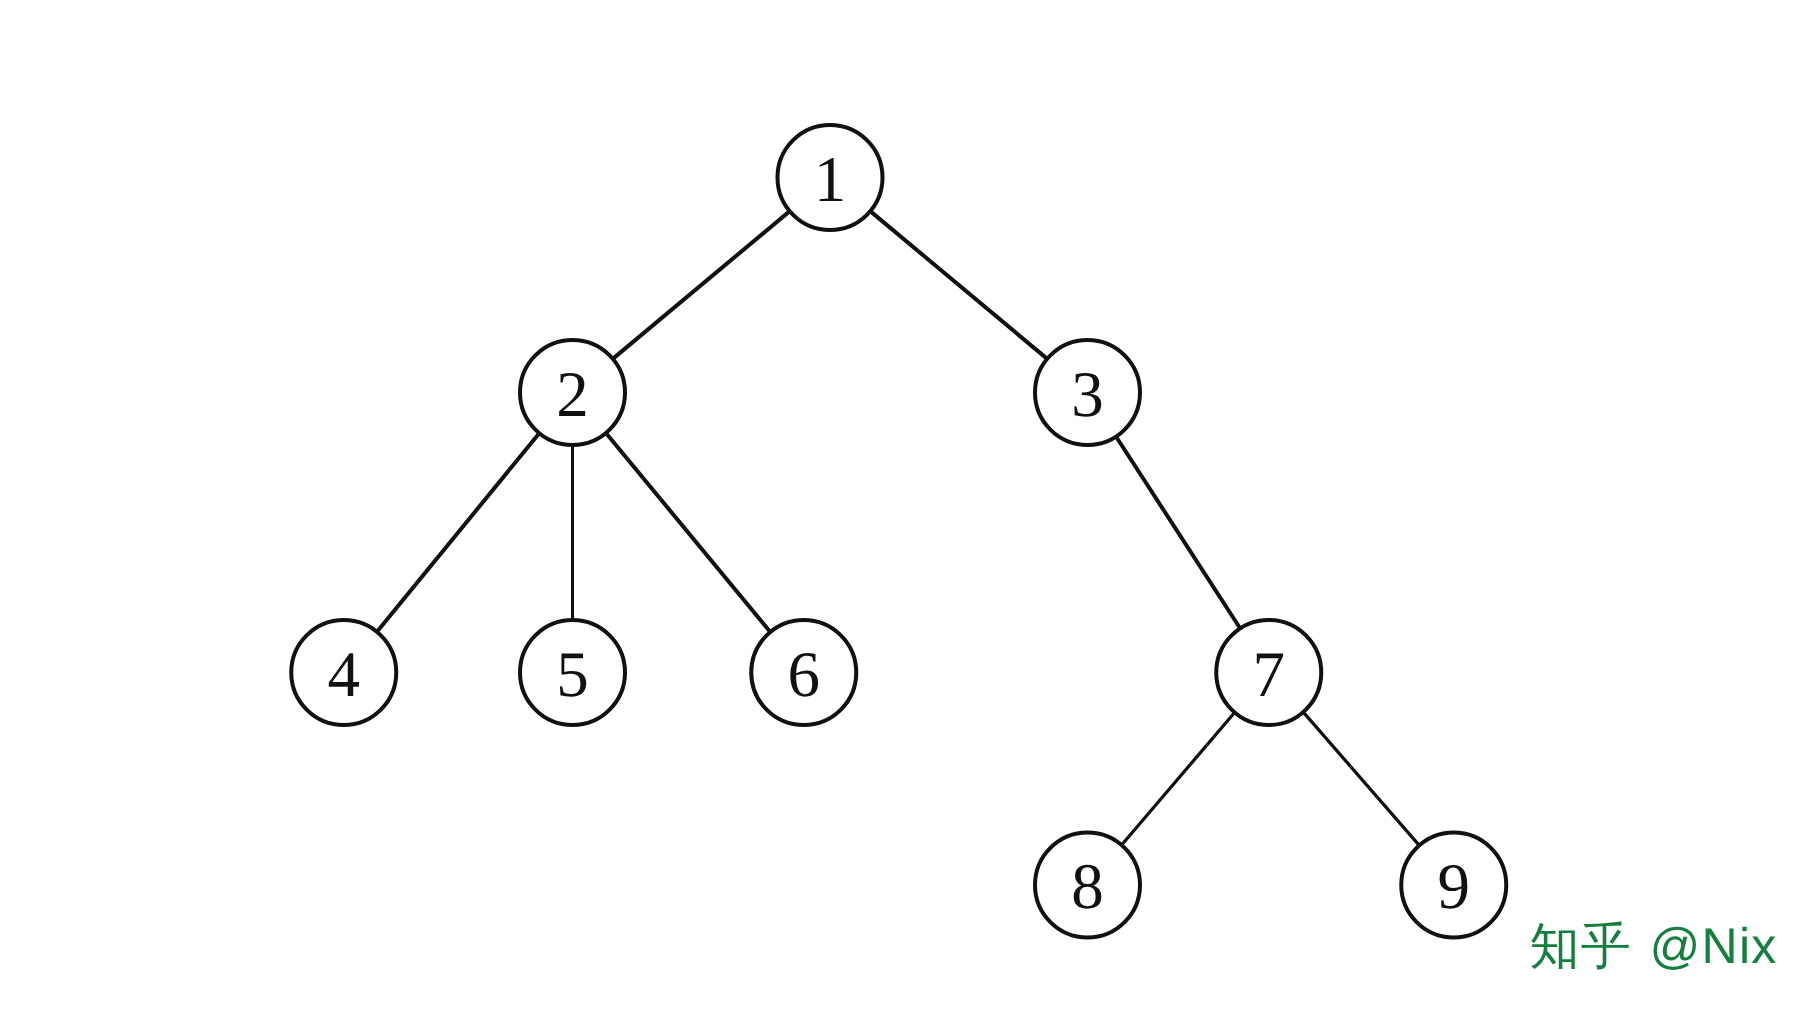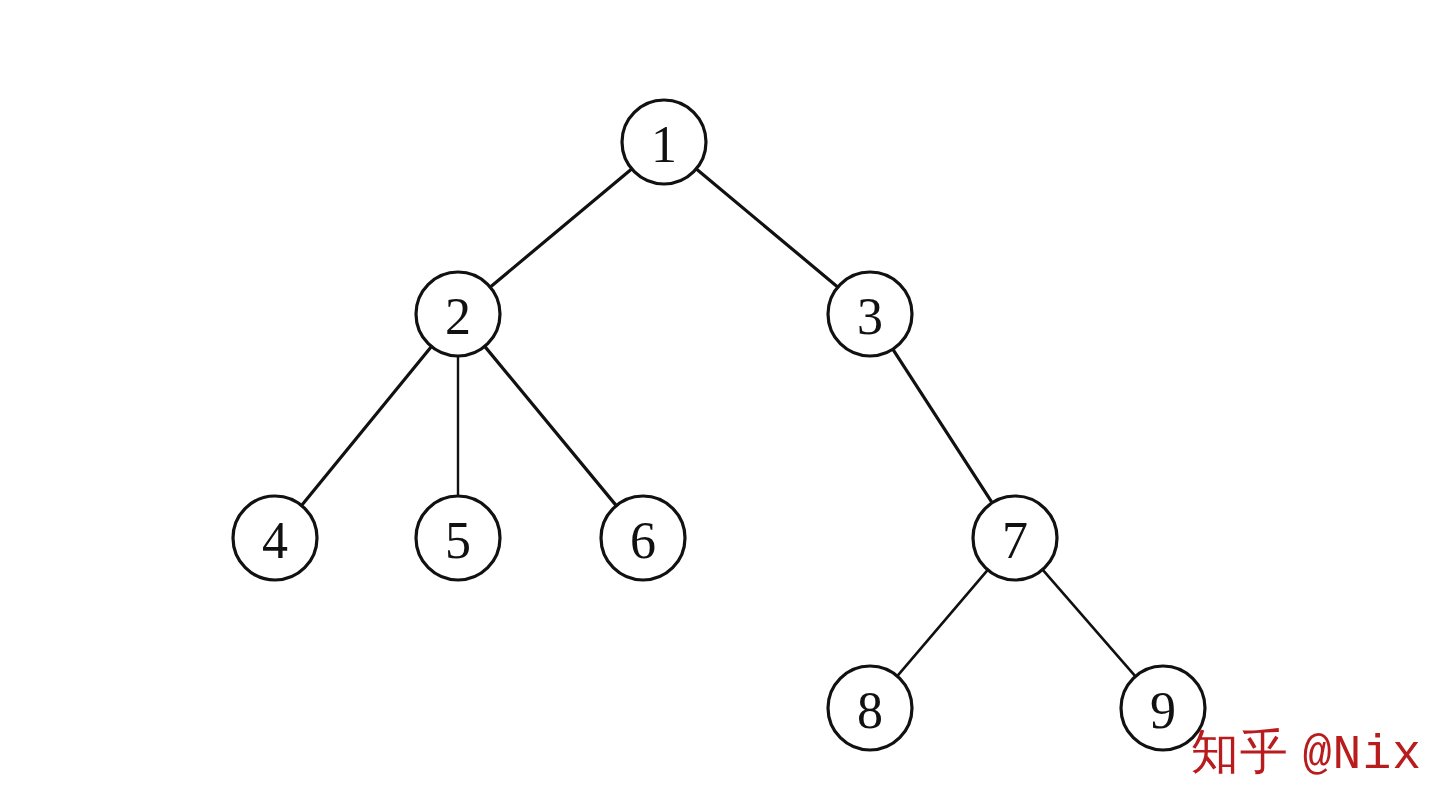--- a/index.html
+++ b/index.html
@@ -39,23 +39,23 @@
     font-family: "Liberation Serif", "DejaVu Serif", serif;
     font-size: 52px;
     text-anchor: middle;
     dominant-baseline: central;
     user-select: none;
   }
   #watermark {
     position: absolute;
     right: 18px;
     bottom: 26px;
-    color: #b91c1c;
-    font-family: Liberation Mono, monospace;
-    font-size: 48px;
+    color: #15803d;
+    font-family: Liberation Sans, sans-serif;
+    font-size: 40px;
     letter-spacing: 1px;
     white-space: nowrap;
     user-select: none;
   }
   #watermark .wm-logo { margin-right: 14px; }
 </style>
 </head>
 <body>
 
 <div id="canvas">

